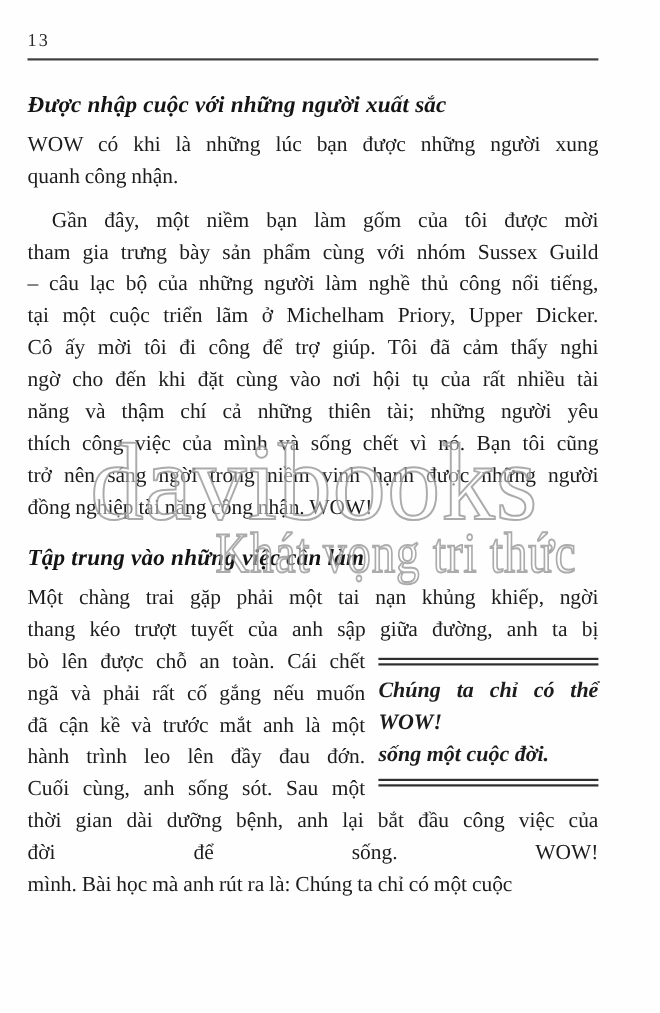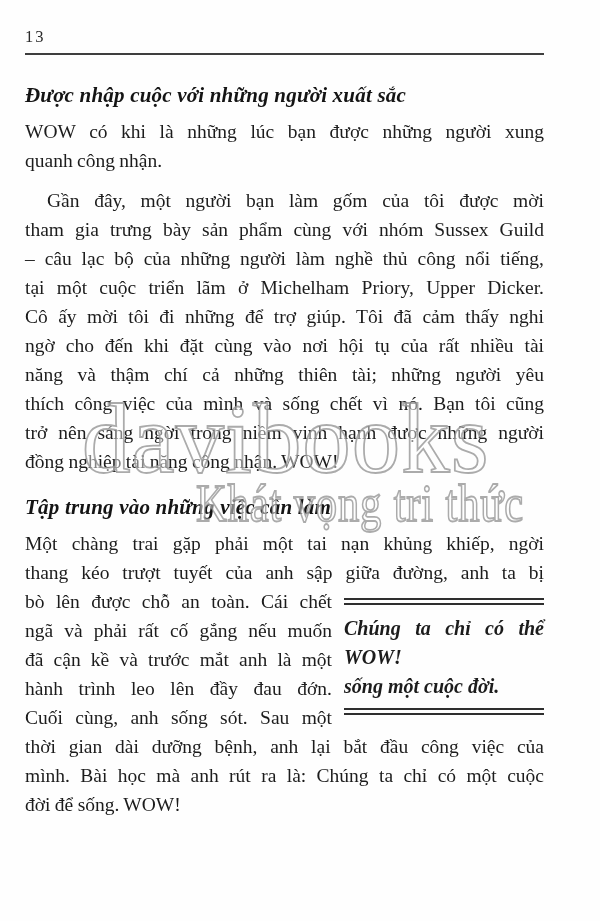--- a/index.html
+++ b/index.html
@@ -88,25 +88,25 @@
   <div class="header-rule"></div>
 
   <div class="section-heading h-excellent">Được nhập cuộc với những người xuất sắc</div>
 
   <div class="para p-wow end-left">
       <div class="ln">WOW có khi là những lúc bạn được những người xung</div>
       <div class="ln">quanh công nhận.</div>
     </div>
 
   <div class="para p-gom end-left indent-first">
-      <div class="ln">Gần đây, một người bạn làm gốm của tôi được mời</div>
+      <div class="ln">Gần đây, một niềm bạn làm gốm của tôi được mời</div>
       <div class="ln">tham gia trưng bày sản phẩm cùng với nhóm Sussex Guild</div>
       <div class="ln">– câu lạc bộ của những người làm nghề thủ công nổi tiếng,</div>
       <div class="ln">tại một cuộc triển lãm ở Michelham Priory, Upper Dicker.</div>
-      <div class="ln">Cô ấy mời tôi đi những để trợ giúp. Tôi đã cảm thấy nghi</div>
+      <div class="ln">Cô ấy mời tôi đi công để trợ giúp. Tôi đã cảm thấy nghi</div>
       <div class="ln">ngờ cho đến khi đặt cùng vào nơi hội tụ của rất nhiều tài</div>
       <div class="ln">năng và thậm chí cả những thiên tài; những người yêu</div>
       <div class="ln">thích công việc của mình và sống chết vì nó. Bạn tôi cũng</div>
       <div class="ln">trở nên sáng ngời trong niềm vinh hạnh được những người</div>
       <div class="ln">đồng nghiệp tài năng công nhận. WOW!</div>
     </div>
 
   <div class="section-heading h-focus">Tập trung vào những việc cần làm</div>
 
   <div class="para p-accident-intro">
@@ -128,20 +128,20 @@
           <div class="ln">Chúng ta chỉ có thể</div>
           <div class="ln">WOW!</div>
           <div class="ln">sống một cuộc đời.</div>
         </div>
       <div class="dbl-rule"></div>
     </aside>
   </div>
 
   <div class="para p-accident-end end-left">
       <div class="ln">thời gian dài dưỡng bệnh, anh lại bắt đầu công việc của</div>
+      <div class="ln">đời để sống. WOW!</div>
       <div class="ln">mình. Bài học mà anh rút ra là: Chúng ta chỉ có một cuộc</div>
-      <div class="ln">đời để sống. WOW!</div>
     </div>
 
 </div>
 
 <div class="wm wm-brand">davibooks</div>
 <div class="wm wm-slogan">Khát vọng tri thức</div>
 
 </body></html>

